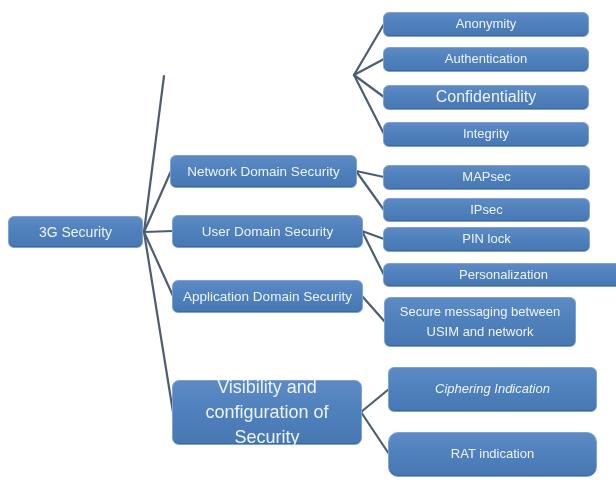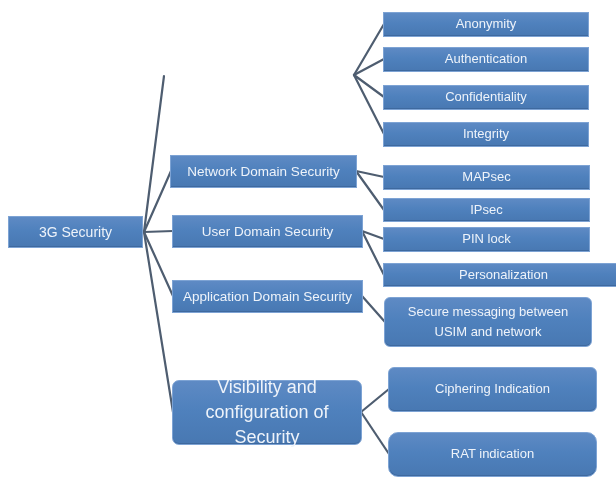--- a/index.html
+++ b/index.html
@@ -25,40 +25,40 @@
     position: absolute;
     box-sizing: border-box;
     display: flex;
     align-items: center;
     justify-content: center;
     text-align: center;
     color: #eef3fa;
     background: linear-gradient(180deg, #5e8ac4 0%, #4f81bd 45%, #4878b2 100%);
     border: 1px solid #7da3d4;
     box-shadow: inset 0 -1px 0 rgba(30,60,100,0.25);
-    border-radius: 0;
+    border-radius: 6px;
     line-height: 1.15;
     padding: 2px 6px;
   }
   .root   { left: 8px;   top: 216px; width: 135px; height: 32px; font-size: 14px; }
   .b0     { left: 163px; top: 58px;  width: 192px; height: 34px; font-size: 13.5px; }
   .b1     { left: 170px; top: 155px; width: 187px; height: 33px; font-size: 13.5px; }
   .b2     { left: 172px; top: 215px; width: 191px; height: 33px; font-size: 13.5px; }
   .b3     { left: 172px; top: 280px; width: 191px; height: 33px; font-size: 13.5px; }
   .b4     { left: 172px; top: 380px; width: 190px; height: 65px; font-size: 18px; line-height: 25px; border-radius: 7px; }
   .l0     { left: 383px; top: 12px;  width: 206px; height: 25px; font-size: 13px; }
   .l1     { left: 383px; top: 47px;  width: 206px; height: 25px; font-size: 13px; text-align: right; }
-  .l2     { left: 383px; top: 85px;  width: 206px; height: 25px; font-size: 13px; }
+  .l2     { left: 383px; top: 85px;  width: 206px; height: 25px; font-size: 16px; }
   .l3     { left: 383px; top: 122px; width: 206px; height: 25px; font-size: 13px; }
   .l4     { left: 383px; top: 165px; width: 207px; height: 25px; font-size: 13px; }
   .l5     { left: 383px; top: 198px; width: 207px; height: 24px; font-size: 13px; }
   .l6     { left: 383px; top: 227px; width: 207px; height: 25px; font-size: 13px; }
   .l7     { left: 383px; top: 263px; width: 241px; height: 24px; font-size: 13px; }
-  .l8     { left: 384px; top: 297px; width: 208px; height: 50px; font-size: 13px; line-height: 20px; border-radius: 6px; }
-  .l9     { left: 388px; top: 367px; width: 209px; height: 45px; font-size: 13px; border-radius: 6px; }
+  .l8     { left: 384px; top: 297px; width: 192px; height: 50px; font-size: 13px; line-height: 20px; border-radius: 6px; }
+  .l9     { left: 388px; top: 367px; width: 209px; height: 45px; font-size: 13px; border-radius: 6px; font-style: italic; }
   .l10    { left: 388px; top: 432px; width: 209px; height: 45px; font-size: 13px; border-radius: 10px; }
 </style>
 </head>
 <body>
 
 <div class="canvas">
 
   <svg class="connectors" viewBox="0 0 616 491" xmlns="http://www.w3.org/2000/svg">
     <g stroke="#4e5d70" stroke-width="2.2" stroke-linecap="round">
 

